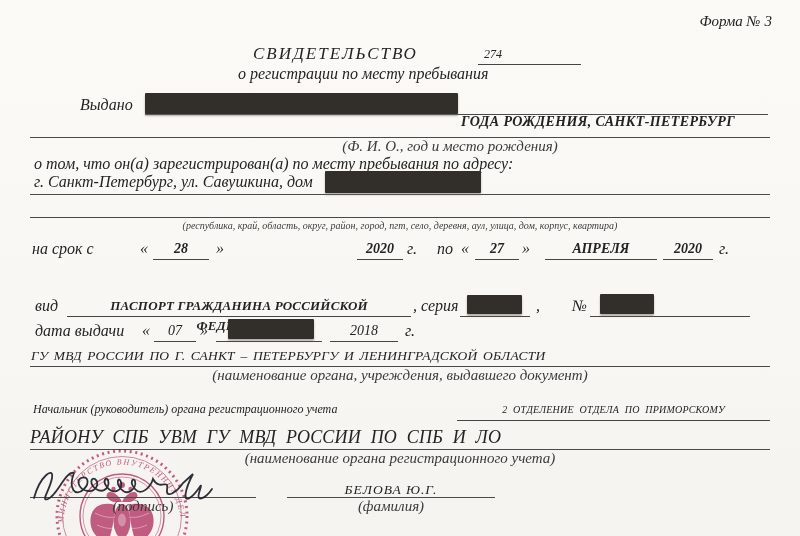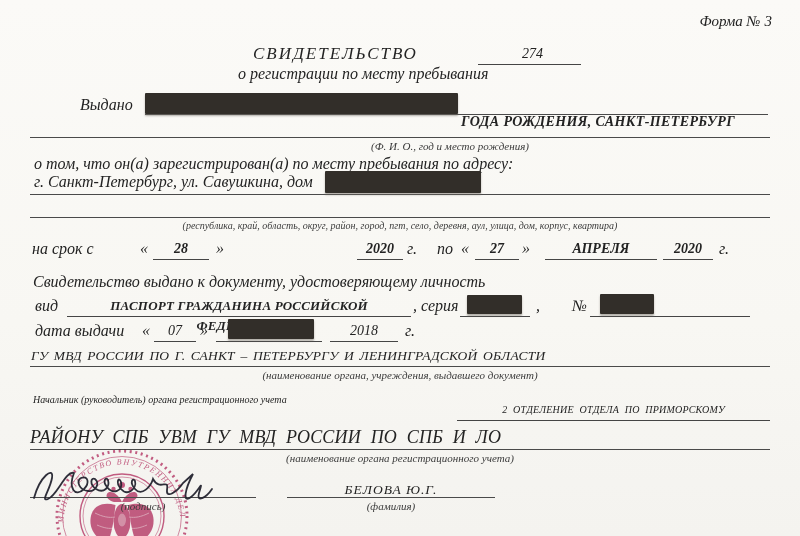--- a/index.html
+++ b/index.html
@@ -7,38 +7,38 @@
     position:relative;width:800px;height:536px;overflow:hidden;
     background:linear-gradient(180deg,#fbfaf7 0%,#f8f7f3 60%,#f4f3ef 100%);
     font-family:"Liberation Serif","DejaVu Serif",serif;
     color:#232323;
     font-style:italic;
   }
   .abs{position:absolute;white-space:nowrap;}
   .t16{font-size:16px;line-height:20px;}
   .t15{font-size:15px;line-height:19px;}
   .rule{position:absolute;height:0;border-top:1px solid #4a4a4a;}
-  .cap{position:absolute;font-size:11px;line-height:12px;color:#3a3a3a;text-align:center;white-space:nowrap;}
+  .cap{position:absolute;font-size:15px;line-height:12px;color:#3a3a3a;text-align:center;white-space:nowrap;}
   .fld{position:absolute;border-bottom:1px solid #454545;text-align:center;
        font-weight:bold;font-size:14px;line-height:20px;height:20px;}
   .redact{position:absolute;background:#322e29;border-radius:1px;
           box-shadow:0 2px 2px rgba(110,104,96,.5);}
   .boldval{font-weight:bold;font-size:14px;letter-spacing:.4px;}
   .caps{letter-spacing:.2px;}
   .stamp-svg{position:absolute;mix-blend-mode:multiply;filter:blur(.4px);opacity:.92;color:#c5527e;}
   .sig-svg{position:absolute;}
 </style>
 </head>
 <body>
 
 <div class="page">
 
   <div class="abs t15" style="top:12px;right:28px;">Форма № 3</div>
   <div class="abs" style="left:253px;top:44px;font-size:17px;letter-spacing:2px;">СВИДЕТЕЛЬСТВО</div>
-  <div class="fld" style="left:478px;top:44px;width:97px;text-align:center;padding-left:6px;font-weight:normal;font-size:14px;">274</div>
+  <div class="fld" style="left:478px;top:44px;width:97px;text-align:left;padding-left:6px;font-weight:normal;font-size:12px;">274</div>
   <div class="abs t16" style="left:238px;top:64px;">о регистрации по месту пребывания</div>
 
   <div class="abs t16" style="left:80px;top:95px;">Выдано</div>
   <div class="rule" style="left:145px;top:114px;width:623px;"></div>
   <div class="redact" style="left:145px;top:93px;width:313px;height:21px;"></div>
   <div class="abs boldval" style="left:461px;top:96px;line-height:19px;margin-top:16px;">ГОДА РОЖДЕНИЯ, САНКТ-ПЕТЕРБУРГ</div>
   <div class="rule" style="left:30px;top:137px;width:740px;"></div>
   <div class="cap" style="left:130px;top:140px;width:640px;">(Ф. И. О., год и место рождения)</div>
 
   <div class="abs t16" style="left:34px;top:154px;">о том, что он(а) зарегистрирован(а) по месту пребывания по адресу:</div>
@@ -55,21 +55,20 @@
   <div class="fld" style="left:357px;top:239px;width:46px;">2020</div>
   <div class="abs t16" style="left:407px;top:239px;">г.</div>
   <div class="abs t16" style="left:437px;top:239px;">по</div>
   <div class="abs t16" style="left:461px;top:239px;">«</div>
   <div class="fld" style="left:475px;top:239px;width:44px;">27</div>
   <div class="abs t16" style="left:522px;top:239px;">»</div>
   <div class="fld" style="left:545px;top:239px;width:112px;">АПРЕЛЯ</div>
   <div class="fld" style="left:663px;top:239px;width:50px;">2020</div>
   <div class="abs t16" style="left:719px;top:239px;">г.</div>
 
-  <div class="abs t16" style="left:33px;top:272px;">Свидетельство выдано к документу, удостоверяющему личность</div>
   <div class="abs t16" style="left:35px;top:296px;">вид</div>
   <div class="fld caps" style="left:67px;top:296px;width:344px;font-size:13px;">ПАСПОРТ ГРАЖДАНИНА РОССИЙСКОЙ ФЕДЕРАЦИИ</div>
   <div class="abs t16" style="left:413px;top:296px;">, серия</div>
   <div class="fld" style="left:460px;top:296px;width:70px;"></div>
   <div class="redact" style="left:467px;top:295px;width:55px;height:19px;"></div>
   <div class="abs t16" style="left:536px;top:296px;">,</div>
   <div class="abs t16" style="left:572px;top:296px;">№</div>
   <div class="fld" style="left:590px;top:296px;width:160px;"></div>
   <div class="redact" style="left:600px;top:294px;width:54px;height:20px;"></div>
 
@@ -79,21 +78,21 @@
   <div class="abs t16" style="left:200px;top:321px;">»</div>
   <div class="fld" style="left:216px;top:321px;width:106px;"></div>
   <div class="redact" style="left:228px;top:319px;width:86px;height:20px;"></div>
   <div class="fld" style="left:330px;top:321px;width:68px;font-weight:normal;">2018</div>
   <div class="abs t16" style="left:405px;top:321px;">г.</div>
 
   <div class="abs caps" style="left:31px;top:347px;font-size:13.5px;line-height:18px;word-spacing:2px;">ГУ МВД РОССИИ ПО Г. САНКТ – ПЕТЕРБУРГУ И ЛЕНИНГРАДСКОЙ ОБЛАСТИ</div>
   <div class="rule" style="left:30px;top:366px;width:740px;"></div>
   <div class="cap" style="left:30px;top:369px;width:740px;">(наименование органа, учреждения, выдавшего документ)</div>
 
-  <div class="abs" style="left:33px;top:389px;font-size:10px;line-height:21px;">Начальник (руководитель) органа регистрационного учета</div>
+  <div class="abs" style="left:33px;top:399px;font-size:12px;line-height:21px;">Начальник (руководитель) органа регистрационного учета</div>
   <div class="fld caps" style="left:457px;top:399px;width:313px;height:21px;line-height:21px;font-weight:normal;font-size:10px;word-spacing:3px;">2 ОТДЕЛЕНИЕ ОТДЕЛА ПО ПРИМОРСКОМУ</div>
   <div class="abs caps" style="left:30px;top:427px;font-size:18px;line-height:20px;word-spacing:5px;">РАЙОНУ СПБ УВМ ГУ МВД РОССИИ ПО СПБ И ЛО</div>
   <div class="rule" style="left:30px;top:449px;width:740px;"></div>
   <div class="cap" style="left:30px;top:452px;width:740px;">(наименование органа регистрационного учета)</div>
 
   <svg class="stamp-svg" style="left:49px;top:443px;" width="147" height="147" viewBox="0 0 147 147">
     <g fill="none" stroke="currentColor">
       <circle cx="73" cy="73" r="65" stroke-width="3" stroke-dasharray="2 3.6"></circle>
       <circle cx="73" cy="73" r="59.5" stroke-width="1" opacity=".7"></circle>
       <circle cx="73" cy="73" r="42" stroke-width="1.4"></circle>

